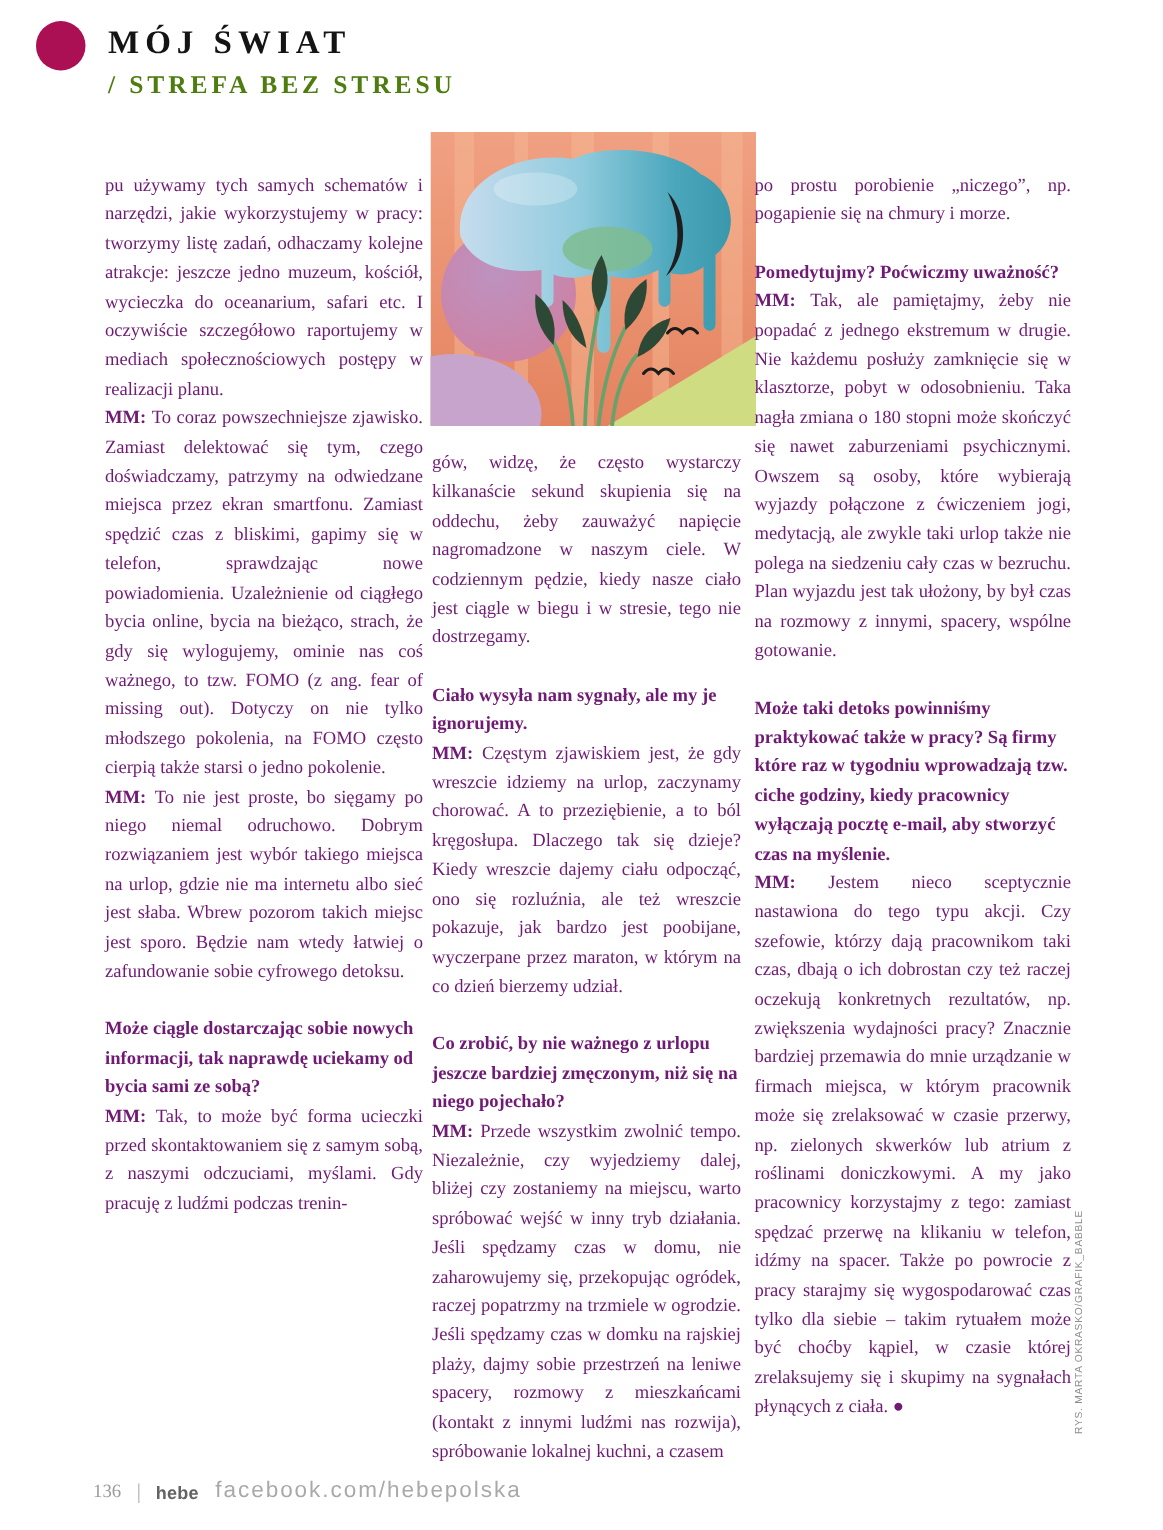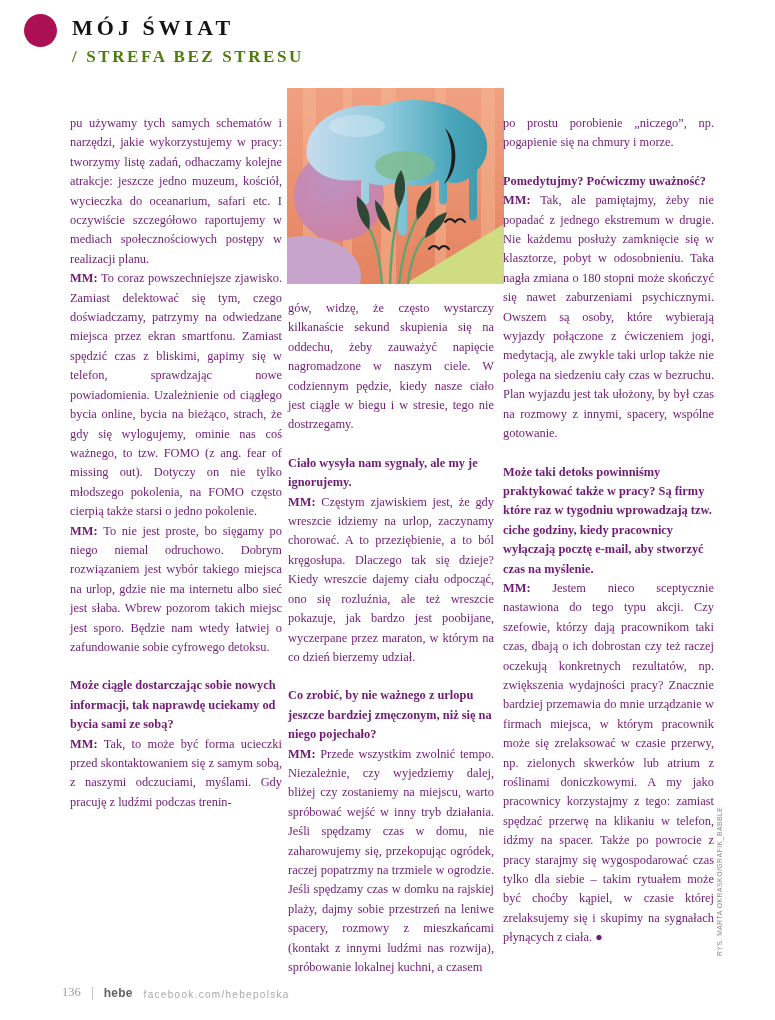--- a/index.html
+++ b/index.html
@@ -38,21 +38,21 @@
     font-family:"Liberation Sans", sans-serif; font-size:6.8px;
     letter-spacing:0.5px; color:#8d8d8d; white-space:nowrap; }
 
   
   .footer { position:absolute; left:62px; top:985px; display:flex;
     align-items:flex-end; gap:11px; }
   .page-number { font-family:"Liberation Serif", serif; font-size:12.5px; color:#9b9b9b; }
   .footer-divider { width:1px; height:13px; background:#c2c2c2; }
   .footer-brand { font-family:"Liberation Sans", sans-serif; font-weight:bold;
     font-size:12px; color:#636363; letter-spacing:0.2px; }
-  .footer-url { font-family:"Liberation Sans", sans-serif; font-size:10px;
+  .footer-url { font-family:"Liberation Sans", sans-serif; font-size:15px;
     letter-spacing:1.3px; color:#a9a9a9; }
 </style>
 </head>
 <body>
 
 <div class="page">
 
   <div class="brand-dot"></div>
   <div class="section-title">MÓJ ŚWIAT</div>
   <div class="section-subtitle">/ STREFA BEZ STRESU</div>

